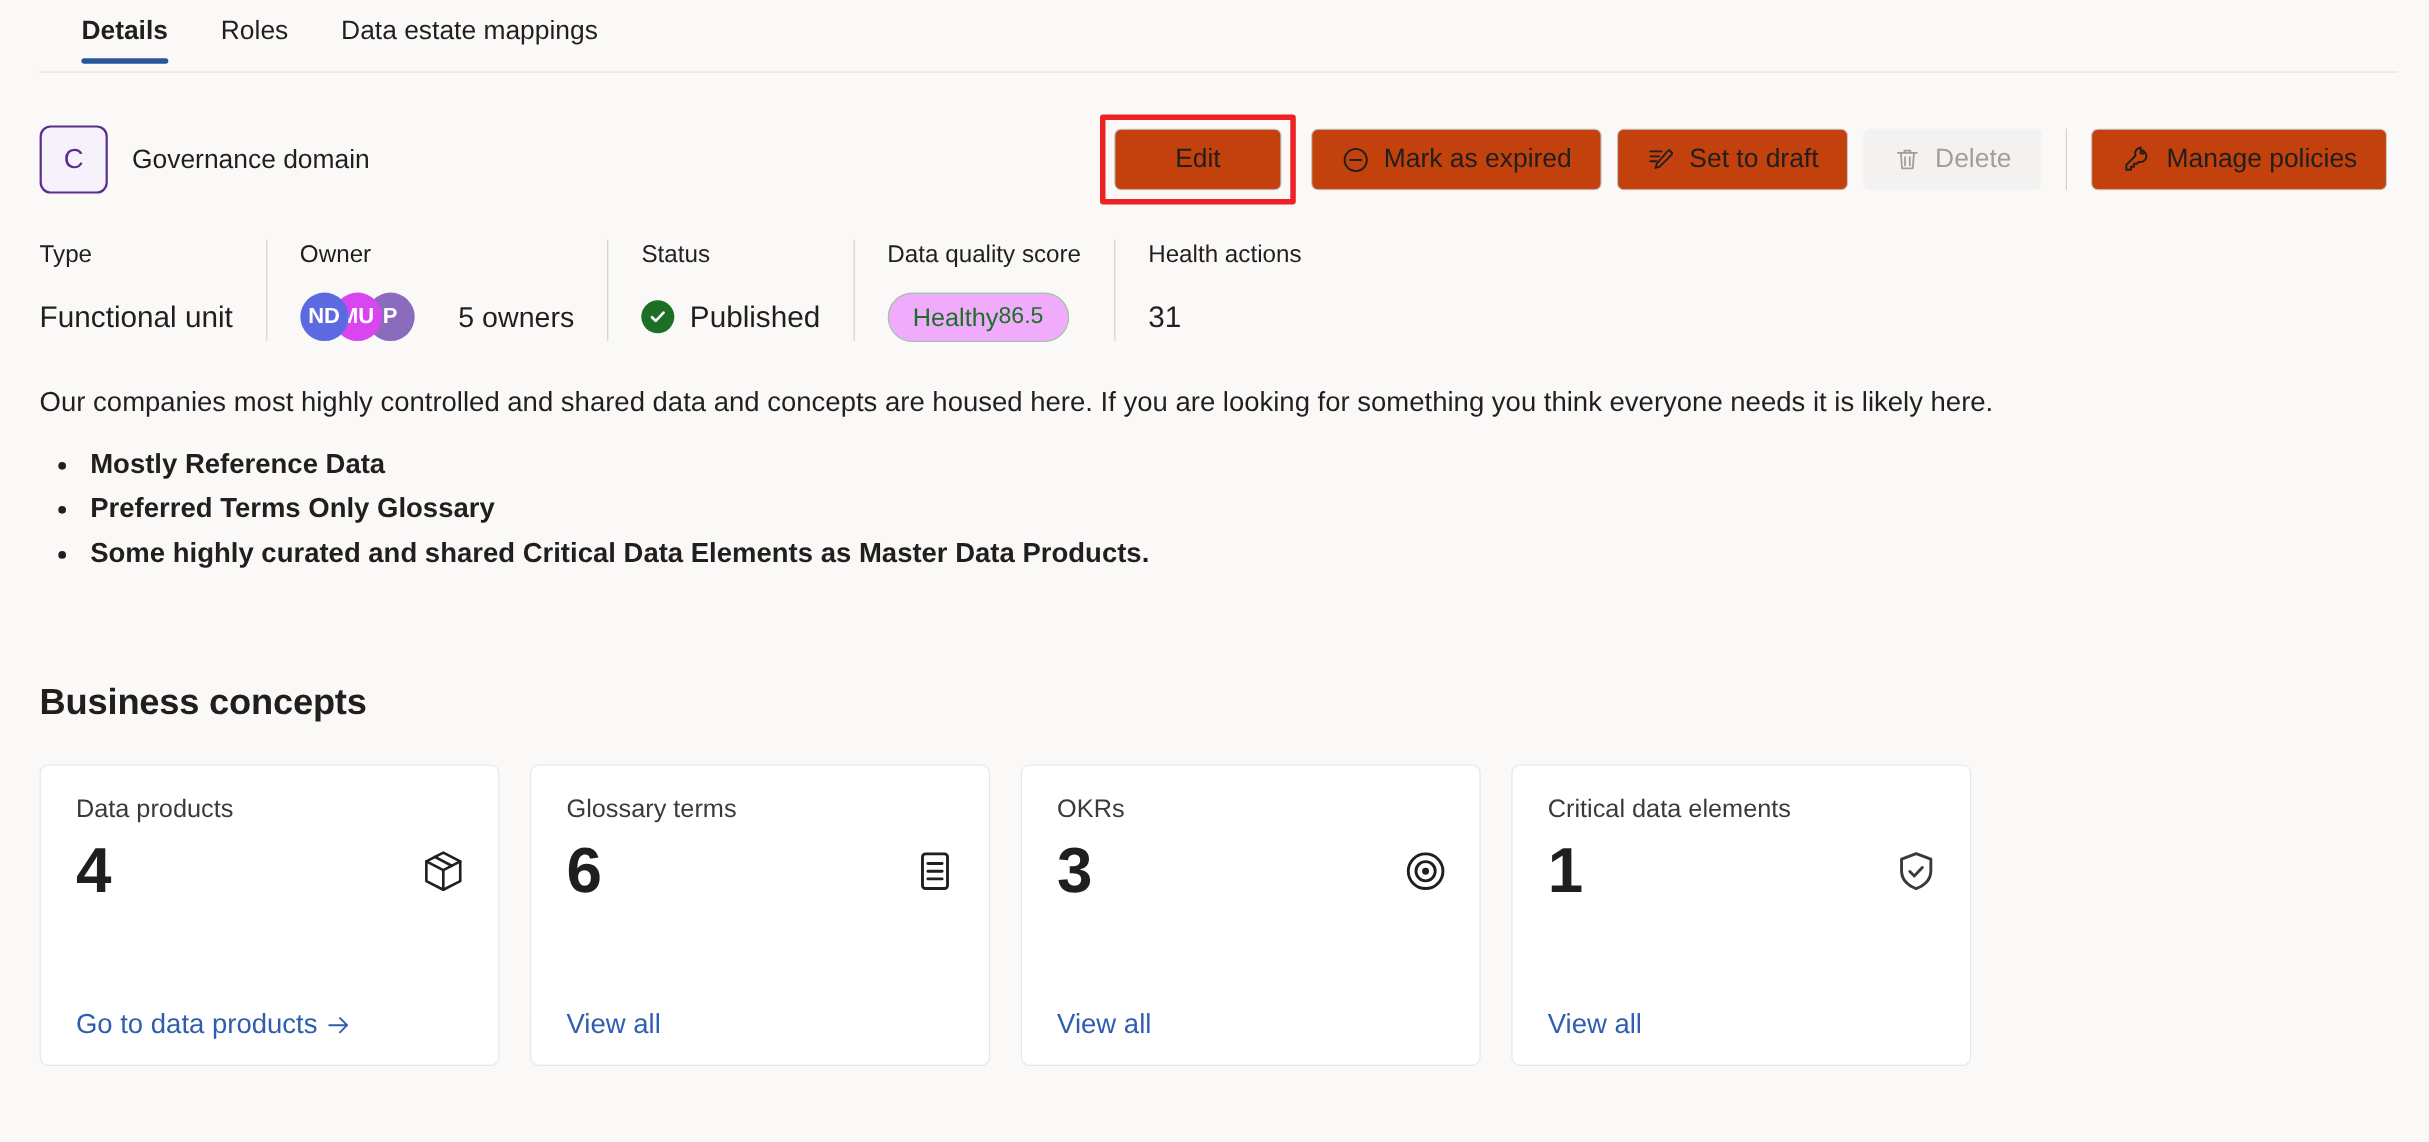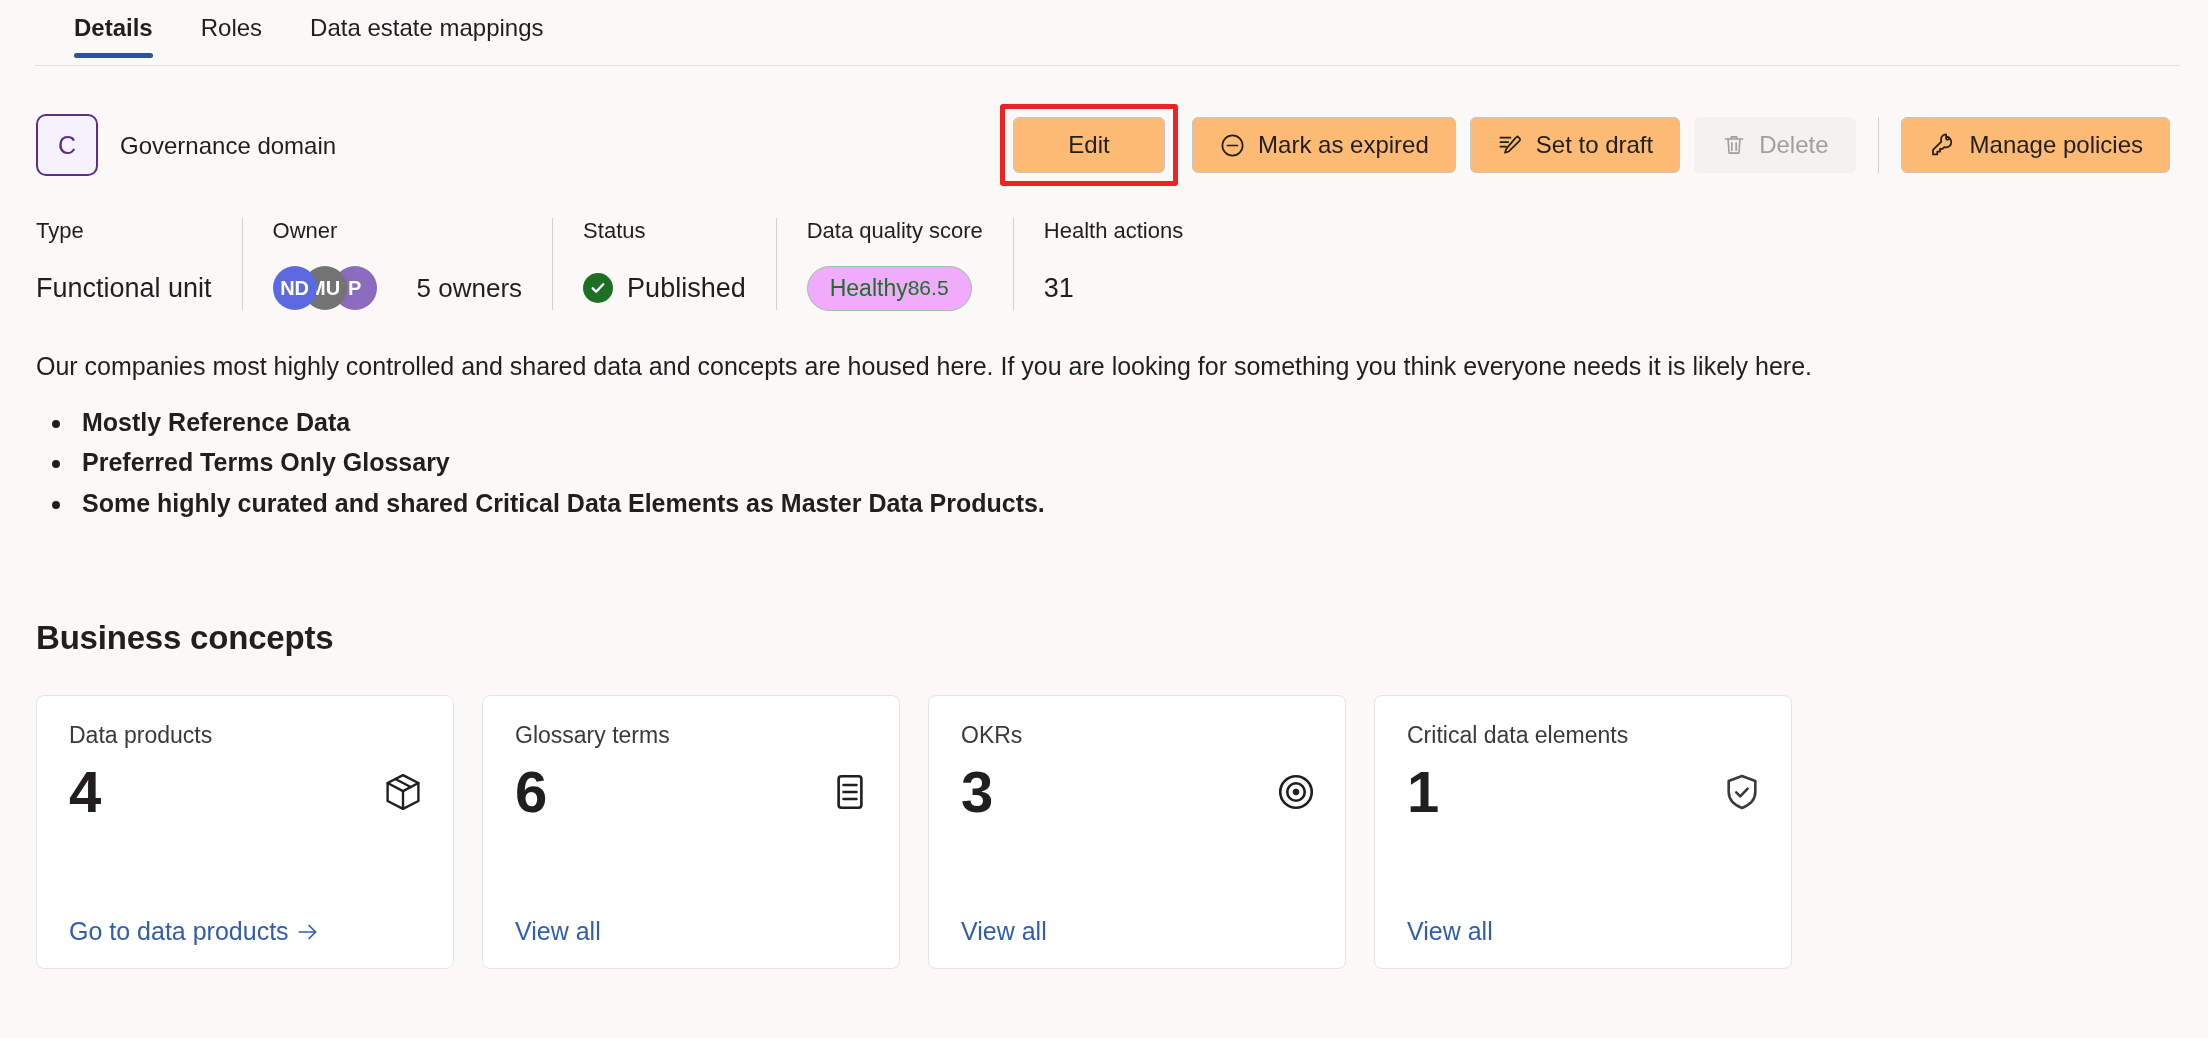--- a/index.html
+++ b/index.html
@@ -84,21 +84,21 @@
   }
   .btn {
     display: flex;
     align-items: center;
     justify-content: center;
     gap: 12px;
     height: 56px;
     padding: 0 26px;
     border: 1px solid #c8c6c4;
     border-radius: 6px;
-    background: #fdba74;
+    background: #c2410c;
     font-size: 24px;
     color: #201f1e;
     white-space: nowrap;
     cursor: pointer;
   }
   .btn.disabled {
     background: #f3f2f1;
     border-color: #f3f2f1;
     color: #a19f9d;
     cursor: default;
@@ -312,21 +312,21 @@
     <div class="meta-value">Functional unit</div>
   </div>
 
   <div class="meta-cell">
     <div class="meta-label">Owner</div>
     <div class="meta-value">
       <div class="avatars">
         <div class="av" style="background:#5b6ae0;z-index:3">
           <span>ND</span>
         </div>
-        <div class="av" style="background:#737373;z-index:2">
+        <div class="av" style="background:#d946ef;z-index:2">
           <span>MU</span>
         </div>
         <div class="av" style="background:#8a6bbd;z-index:1">
           <span>P</span>
         </div>
       </div>
       <span class="owners-count">5 owners</span>
     </div>
   </div>
 

